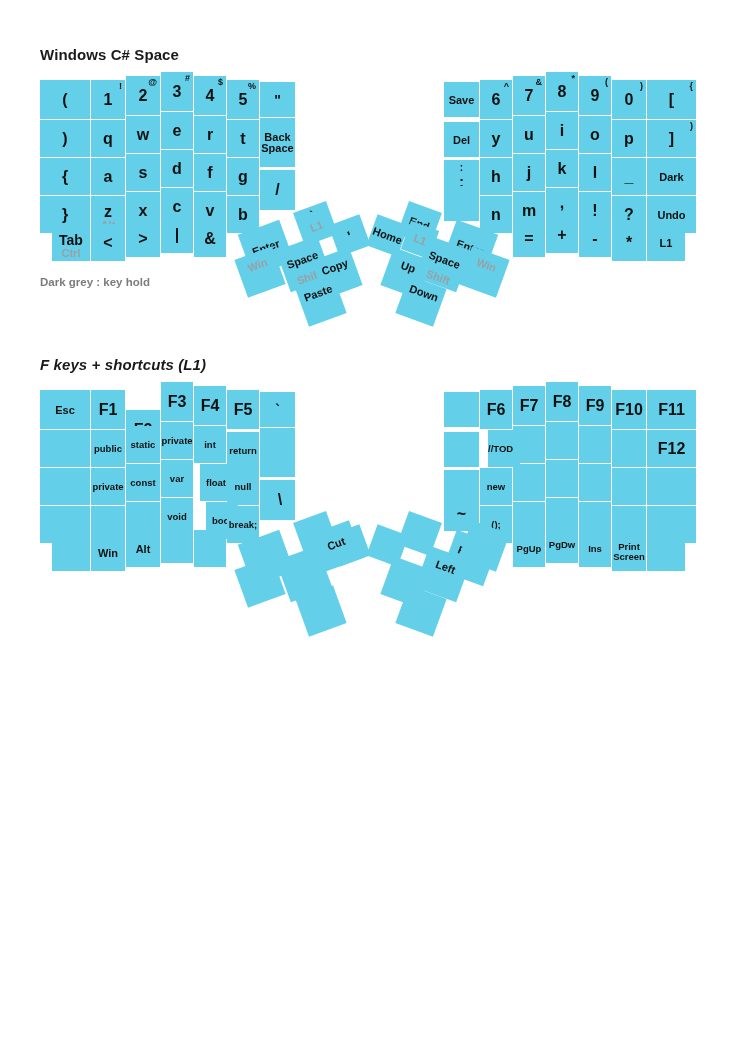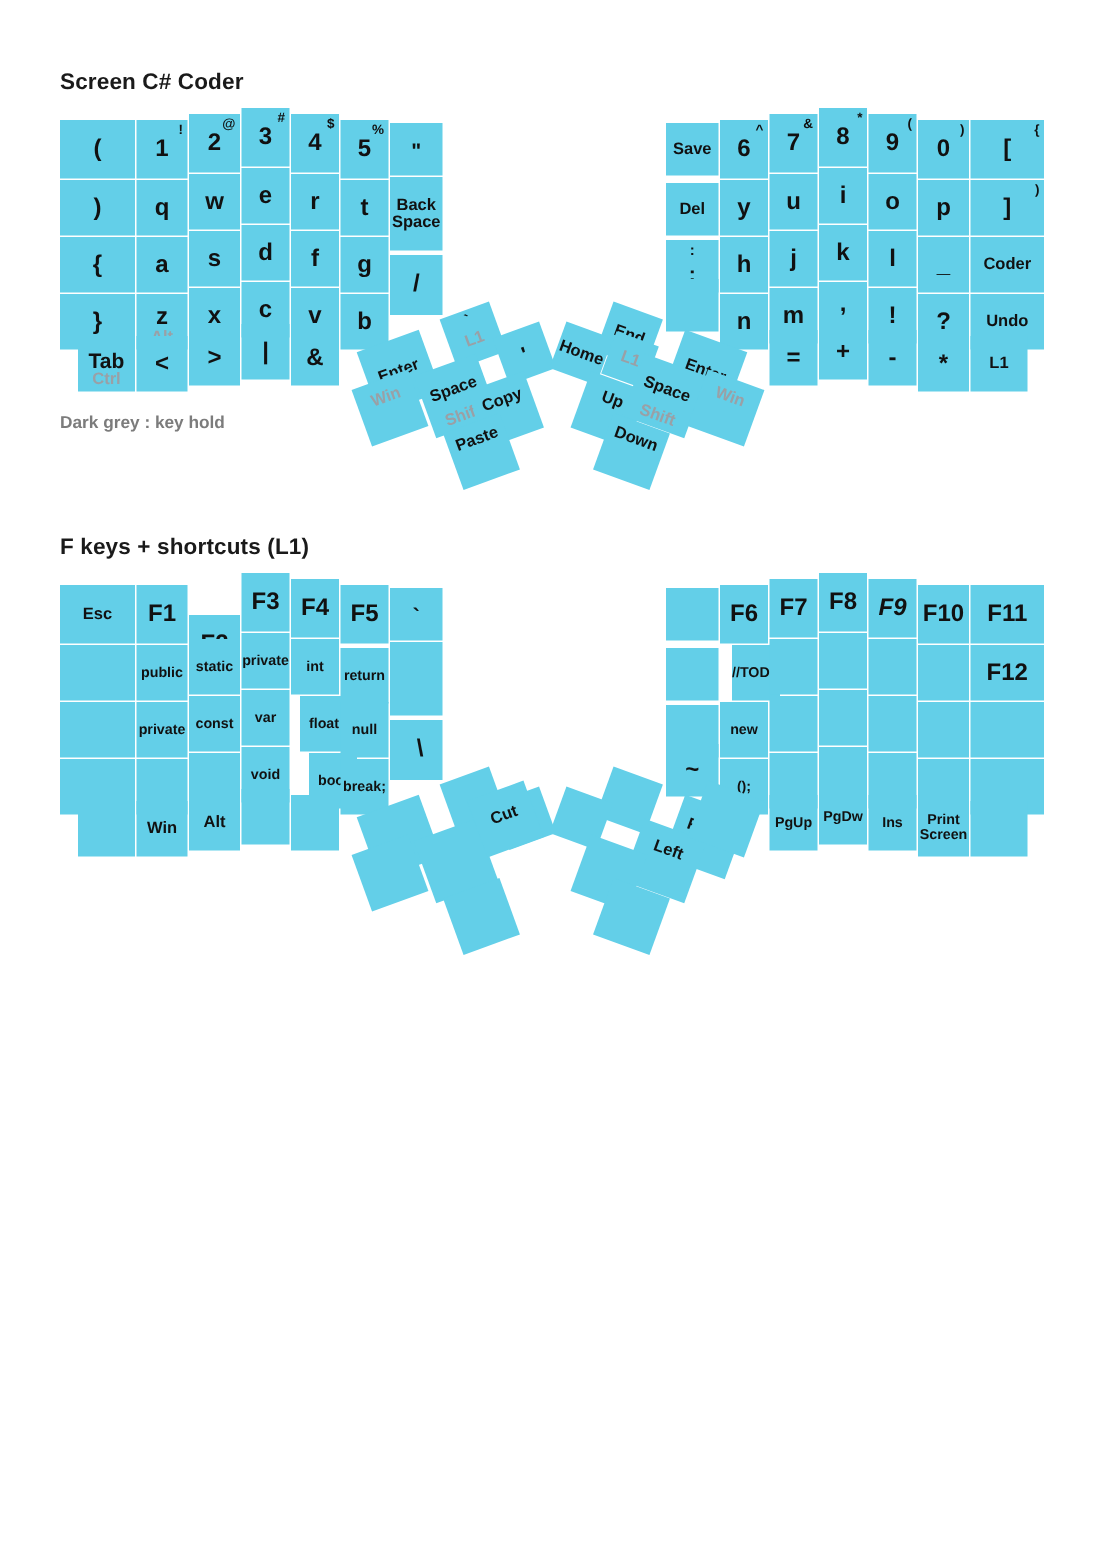--- a/index.html
+++ b/index.html
@@ -64,21 +64,21 @@
     left:0;right:0;top:3px;
     text-align:center;
     font-size:12px;
   }
   .lbl.grey{color:#9aa0a6;}
   .thumb{transform-origin:center center;}
 </style>
 </head>
 <body>
 
-<div class="layer-title" style="left:40px;top:46px;">Screen C# Coder</div>
+<div class="layer-title" style="left:40px;top:46px;">Windows C# Space</div>
 
 <div class="key" style="left:40px;top:80px;width:50px;height:39px;">
   <span class="lbl c big">(</span>
 </div>
 <div class="key" style="left:91px;top:80px;width:34px;height:39px;">
   <span class="lbl c big">1</span>
   <span class="lbl tr">!</span>
 </div>
 <div class="key" style="left:126px;top:76px;width:34px;height:39px;">
   <span class="lbl c big">2</span>
@@ -270,21 +270,21 @@
 <div class="key" style="left:546px;top:150px;width:32px;height:37px;">
   <span class="lbl c big">k</span>
 </div>
 <div class="key" style="left:579px;top:154px;width:32px;height:37px;">
   <span class="lbl c big">l</span>
 </div>
 <div class="key" style="left:612px;top:158px;width:34px;height:37px;">
   <span class="lbl c big">_</span>
 </div>
 <div class="key" style="left:647px;top:158px;width:49px;height:37px;">
-  <span class="lbl c sm">Coder</span>
+  <span class="lbl c sm">Dark</span>
 </div>
 
 <div class="key" style="left:444px;top:186px;width:35px;height:35px;"></div>
 <div class="key" style="left:480px;top:196px;width:32px;height:37px;">
   <span class="lbl c big">n</span>
 </div>
 <div class="key" style="left:513px;top:192px;width:32px;height:37px;">
   <span class="lbl c big">m</span>
 </div>
 <div class="key" style="left:546px;top:188px;width:32px;height:37px;">
@@ -337,21 +337,21 @@
 </div>
 <div class="key thumb" style="left:464px;top:252px;width:40px;height:40px;transform:rotate(20deg);">
   <span class="lbl c sm grey" style="top:32%;">Win</span>
 </div>
 <div class="key thumb" style="left:401px;top:281px;width:40px;height:40px;transform:rotate(20deg);">
   <span class="lbl c sm" style="top:30%;">Down</span>
 </div>
 
 <div class="note" style="left:40px;top:276px;">Dark grey : key hold</div>
 
-<div class="layer-title" style="left:40px;top:356px;">F keys + shortcuts (L1)</div>
+<div class="layer-title" style="left:40px;top:356px;font-style:italic;">F keys + shortcuts (L1)</div>
 
 <div class="key" style="left:40px;top:390px;width:50px;height:39px;">
   <span class="lbl c sm">Esc</span>
 </div>
 <div class="key" style="left:91px;top:390px;width:34px;height:39px;">
   <span class="lbl c big">F1</span>
 </div>
 <div class="key" style="left:126px;top:386px;width:34px;height:39px;margin-top:24px;">
   <span class="lbl c big">F2</span>
 </div>
@@ -478,21 +478,21 @@
 </div>
 <div class="key" style="left:480px;top:390px;width:32px;height:39px;">
   <span class="lbl c big">F6</span>
 </div>
 <div class="key" style="left:513px;top:386px;width:32px;height:39px;">
   <span class="lbl c big">F7</span>
 </div>
 <div class="key" style="left:546px;top:382px;width:32px;height:39px;">
   <span class="lbl c big">F8</span>
 </div>
-<div class="key" style="left:579px;top:386px;width:32px;height:39px;font-style:italic;">
+<div class="key" style="left:579px;top:386px;width:32px;height:39px;">
   <span class="lbl c big">F9</span>
 </div>
 <div class="key" style="left:612px;top:390px;width:34px;height:39px;">
   <span class="lbl c big">F10</span>
 </div>
 <div class="key" style="left:647px;top:390px;width:49px;height:39px;">
   <span class="lbl c big">F11</span>
 </div>
 
 <div class="key" style="left:444px;top:432px;width:35px;height:35px;">

